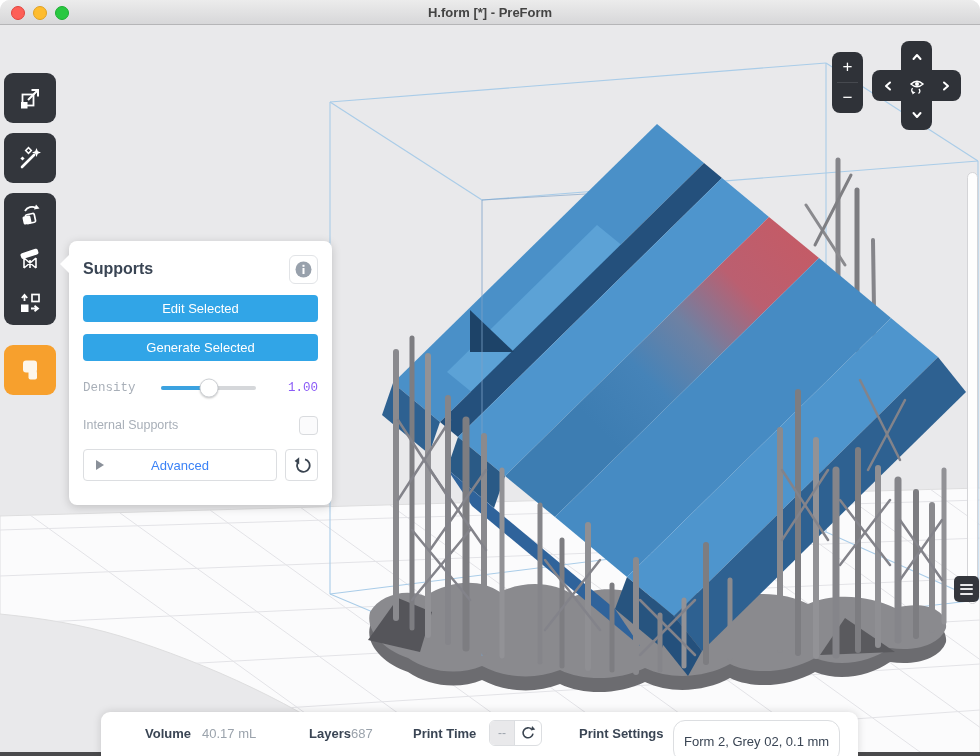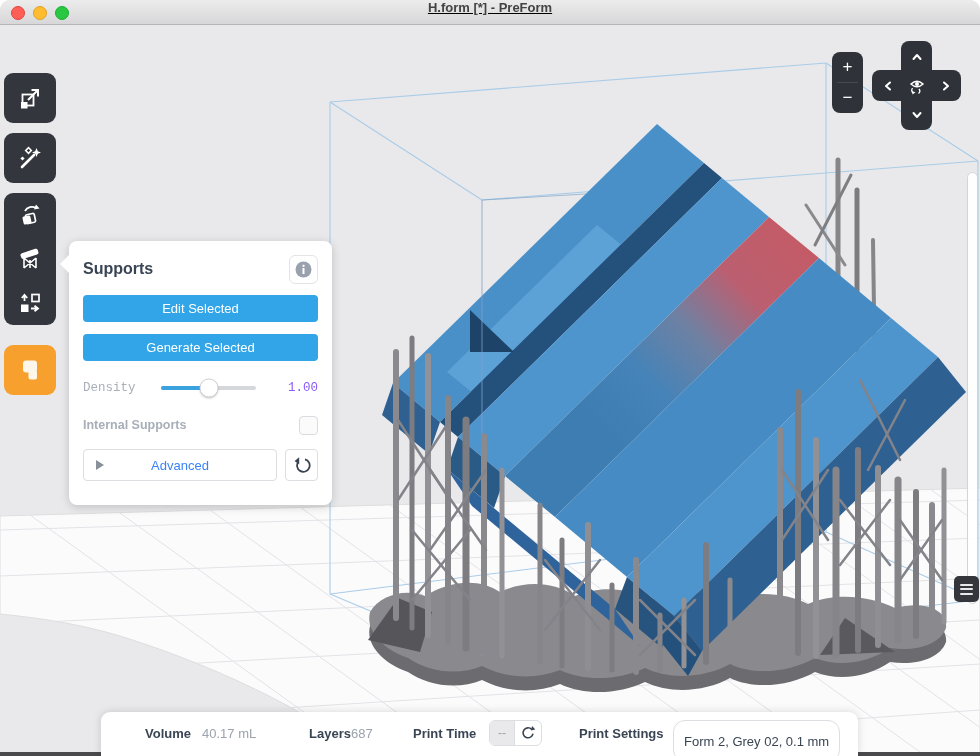--- a/index.html
+++ b/index.html
@@ -3,21 +3,21 @@
 <meta charset="utf-8">
 <style>
   html,body{margin:0;padding:0;background:#ffffff;}
   body{width:980px;height:756px;position:relative;overflow:hidden;
        font-family:"Liberation Sans", sans-serif; -webkit-font-smoothing:antialiased;}
   .window{position:absolute;inset:0;background:#e9e9eb;border-radius:10px 10px 0 0;overflow:hidden;}
 
   
   .titlebar{position:absolute;left:0;top:0;right:0;height:24px;z-index:40;
     background:linear-gradient(#ececec,#d7d7d9);border-bottom:1px solid #b5b5b7;
-    display:flex;align-items:flex-start;justify-content:center;text-decoration:underline;}
+    display:flex;align-items:center;justify-content:center;}
   .titlebar .title{font-size:13px;font-weight:600;color:#434343;}
   .lights{position:absolute;left:11px;top:6px;display:flex;gap:8px;}
   .light{width:12px;height:12px;border-radius:50%;}
   .light.red{background:#fd5f57;border:0.5px solid #e0443e;}
   .light.yellow{background:#febc2e;border:0.5px solid #dea123;}
   .light.green{background:#28c840;border:0.5px solid #1dad32;}
 
   
   .stage{position:absolute;inset:0;z-index:0;}
   .stage svg{display:block;}
@@ -39,21 +39,21 @@
       display:flex;align-items:center;justify-content:center;cursor:pointer;}
   .btn-blue{display:block;width:100%;height:27px;margin-top:12px;background:#31a5e7;border:none;border-radius:4px;
       color:#fff;font-size:13px;font-family:inherit;cursor:pointer;}
   .srow{display:flex;align-items:center;height:22px;margin-top:16px;font-family:Liberation Mono, monospace;}
   .srow .lbl{width:78px;font-size:12.5px;color:#a8afb8;}
   .track{position:relative;flex:1;height:4px;border-radius:2px;background:#d5d7da;margin-right:12px;}
   .track .fill{position:absolute;left:0;top:0;bottom:0;border-radius:2px;background:#3ba2e0;}
   .track .thumb{position:absolute;top:50%;width:17px;height:17px;border-radius:50%;background:#fff;
       border:1px solid #cfd2d6;box-shadow:0 1px 2px rgba(0,0,0,.2);transform:translate(-50%,-50%);cursor:pointer;}
   .srow .val{min-width:50px;text-align:right;font-size:12.5px;color:#8b5cf6;}
-  .crow{display:flex;align-items:center;justify-content:space-between;margin-top:16px;height:20px;font-weight:bold;}
+  .crow{display:flex;align-items:center;justify-content:space-between;margin-top:16px;height:20px;}
   .crow .lbl{font-size:12.5px;color:#a8afb8;}
   .checkbox{width:17px;height:17px;border:1px solid #d9dbde;border-radius:4px;background:#fbfbfc;cursor:pointer;}
   .arow{display:flex;align-items:center;margin-top:14px;gap:8px;}
   .adv-btn{flex:1;height:30px;border:1px solid #dcdee1;border-radius:4px;background:#fff;position:relative;
       display:flex;align-items:center;justify-content:center;font-size:13px;color:#3b82f6;cursor:pointer;}
   .adv-btn .play{position:absolute;left:12px;width:0;height:0;border-top:5.5px solid transparent;
       border-bottom:5.5px solid transparent;border-left:8px solid #8a9099;}
   .reset-btn{width:31px;height:30px;border:1px solid #dcdee1;border-radius:4px;background:#fff;
       display:flex;align-items:center;justify-content:center;cursor:pointer;}
 

